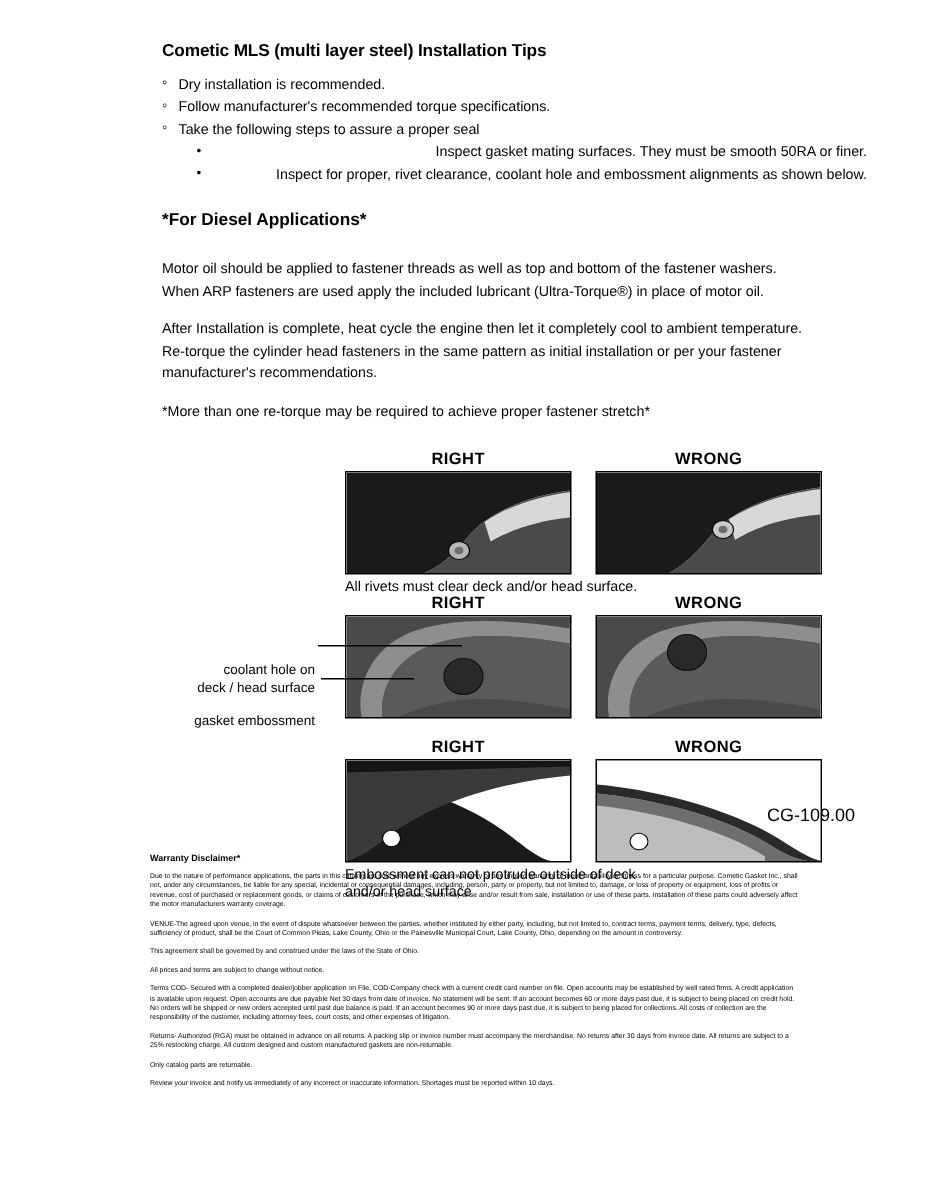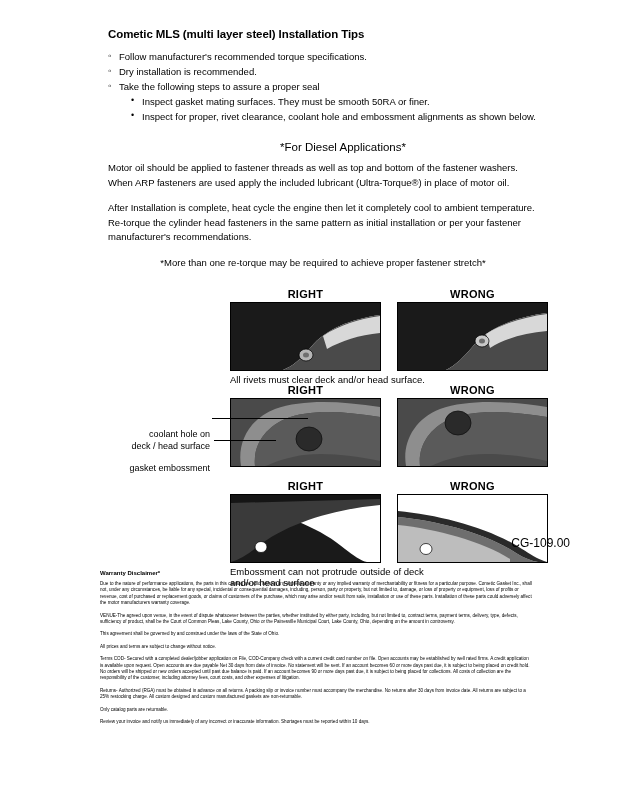--- a/index.html
+++ b/index.html
@@ -49,43 +49,42 @@
   ul.subbullets {
     list-style: none;
     margin: 0 0 0 12px;
     padding: 0;
   }
   ul.subbullets > li {
     font-size: 9.5px;
     line-height: 15px;
     position: relative;
     padding-left: 11px;
+    text-align: right;
   }
   ul.subbullets > li::before {
     content: "\2022";
     position: absolute;
     left: 0;
     top: -1px;
     font-size: 9px;
   }
   h2.subtitle {
     font-size: 11.5px;
-    font-weight: normal;
-    margin: 17px 0 8px 68px;
-    text-align: center;
+    font-weight: bold;
+    margin: 17px 0 20px 68px;
   }
   p.body {
     font-size: 9.5px;
     line-height: 14.5px;
     margin: 0 0 11px 68px;
     max-width: 430px;
   }
   p.body.last {
     margin-bottom: 12px;
-    text-align: center;
   }
 
   
   .figures {
     position: relative;
     margin-top: 18px;
     width: 100%;
     height: 300px;
   }
   .fig-row {
@@ -148,22 +147,22 @@
   }
 </style>
 </head>
 <body>
 
 <div class="page">
 
   <h1 class="title">Cometic MLS (multi layer steel) Installation Tips</h1>
 
   <ul class="bullets">
+    <li>Dry installation is recommended.</li>
     <li>Follow manufacturer's recommended torque specifications.</li>
-    <li>Dry installation is recommended.</li>
     <li>
       <span>Take the following steps to assure a proper seal</span>
       <ul class="subbullets">
         <li>Inspect gasket mating surfaces.  They must be smooth 50RA or finer.</li>
         <li>Inspect for proper, rivet clearance, coolant hole and embossment alignments as shown below.</li>
       </ul>
     </li>
   </ul>
 
   <h2 class="subtitle">*For Diesel Applications*</h2>

